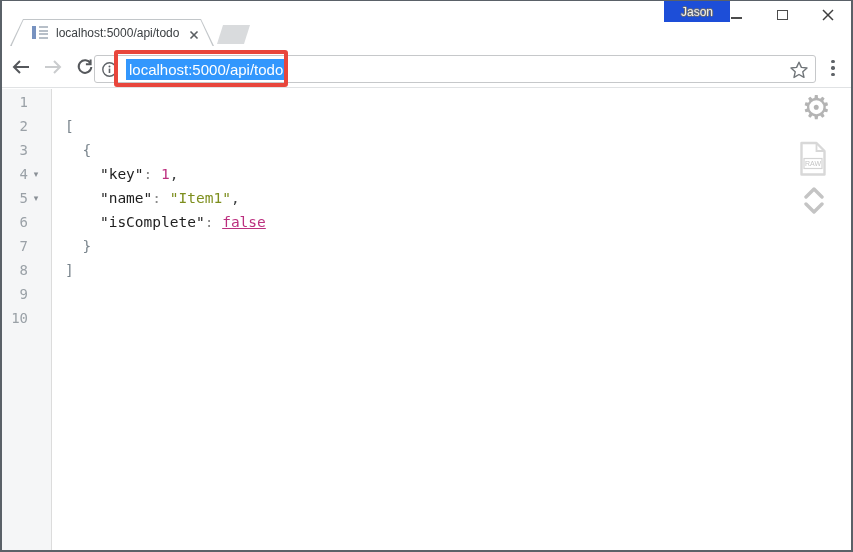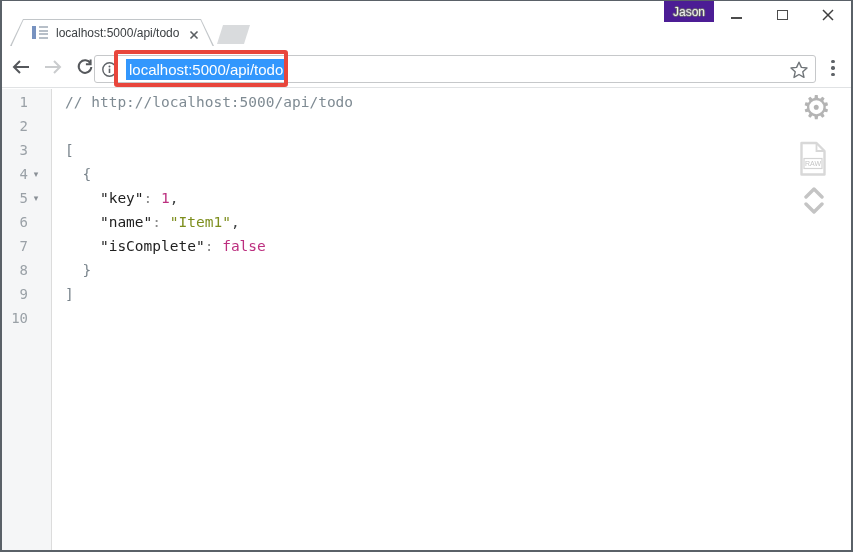--- a/index.html
+++ b/index.html
@@ -17,21 +17,21 @@
     clip-path:polygon(0 100%, 12px 0, calc(100% - 12px) 0, 100% 100%); }
   .tab-content{ position:absolute; inset:0; display:flex; align-items:center; padding:0 14px 0 22px; }
   .favicon{ width:16px; height:15px; display:flex; align-items:stretch; margin-right:8px; }
   .favicon .fv-bar{ width:4px; background:#7792c0; margin:1px 3px 1px 0; }
   .favicon .fv-lines{ flex:1; display:flex; flex-direction:column; justify-content:space-evenly; }
   .favicon .fv-lines i{ display:block; height:2px; background:#b7bfc8; }
   .tab-title{ flex:1; font-size:12px; color:#3c4043; white-space:nowrap; overflow:hidden; }
   .tab-close{ width:12px; height:12px; margin-left:6px; }
   .newtab-btn{ position:absolute; left:215px; top:24px; width:33px; height:19px; background:#d9dbdd;
     clip-path:polygon(6px 0, 100% 0, calc(100% - 6px) 100%, 0 100%); }
-  .profile-badge{ position:absolute; left:662px; top:0px; width:50px; height:21px; background:#4c1d95;
+  .profile-badge{ position:absolute; left:662px; top:0px; width:66px; height:21px; background:#1d4ed8;
     border-radius:0 0 0 0; display:flex; align-items:center; justify-content:center;
     font-size:12px; color:#f2f2f2;
     text-shadow:-1px 0 0 #6d6d6d, 1px 0 0 #6d6d6d, 0 -1px 0 #6d6d6d, 0 1px 0 #6d6d6d; }
   .win-controls{ position:absolute; right:0; top:0; height:28px; display:flex; }
   .win-btn{ width:46px; height:28px; display:flex; align-items:center; justify-content:center; }
   .glyph-min{ width:11px; height:2px; background:#4c4c4c; margin-top:6px; }
   .glyph-max{ width:11px; height:10px; border:1.7px solid #4c4c4c; }
   
   .toolbar{ position:absolute; left:0; top:45px; width:100%; height:42px; background:#ffffff;
     border-bottom:1px solid #e0e2e4; display:flex; align-items:center; }
@@ -55,21 +55,21 @@
   .gutter-line .collapse-triangle{ display:inline-block; width:16px; text-align:center;
     font-size:9px; color:#8a9096; font-family:"DejaVu Sans", sans-serif; }
   .code-area{ flex:1; padding:1px 0 0 13px; position:relative; }
   .code-line{ height:24px; display:flex; align-items:center; white-space:pre;
     font-family:"DejaVu Sans Mono", monospace; font-size:14.5px; }
   .tok-comment{ color:#7f8b93; }
   .tok-key{ color:#1f1f1f; }
   .tok-punct{ color:#8a8a8a; }
   .tok-comma{ color:#3c3f41; }
   .tok-num{ color:#bc2f7f; }
-  .tok-bool{ color:#bc2f7f; }
+  .tok-bool{ color:#bc2f7f;text-decoration:underline; }
   .tok-str{ color:#7d8e1d; }
   .tok-brace{ color:#7a858d; }
   .tok-plain{ color:#3c3f41; }
   
   .ext-controls{ position:absolute; right:0; top:0; width:60px; height:240px; pointer-events:none; }
   .gear-btn{ position:absolute; right:20px; top:2px; font-size:33px; color:#b4b4b4;
     line-height:1; pointer-events:auto; font-family:"DejaVu Sans", sans-serif; }
   .raw-btn{ position:absolute; right:24px; top:52px; pointer-events:auto; }
   .chev{ position:absolute; right:26px; pointer-events:auto; }
   .chev-up{ top:96px; } .chev-down{ top:112px; }
@@ -219,21 +219,20 @@
           <svg width="22" height="13" viewBox="0 0 22 13">
             <polyline points="3,11 11,3 19,11" fill="none" stroke="#c4c4c4" stroke-width="3.4" stroke-linecap="round" stroke-linejoin="round"></polyline>
           </svg>
         </div>
         <div class="chev chev-down">
           <svg width="22" height="13" viewBox="0 0 22 13">
             <polyline points="3,2 11,10 19,2" fill="none" stroke="#c4c4c4" stroke-width="3.4" stroke-linecap="round" stroke-linejoin="round"></polyline>
           </svg>
         </div>
       </div>
-        <div class="code-line"><span class="tok-comment">// http://localhost:5000/api/todo</span></div>
         <div class="code-line"></div>
         <div class="code-line"><span class="tok-brace">[</span></div>
         <div class="code-line"><span class="tok-brace">  {</span></div>
         <div class="code-line"><span class="tok-plain">    </span><span class="tok-key">"key"</span><span class="tok-punct">: </span><span class="tok-num">1</span><span class="tok-comma">,</span></div>
         <div class="code-line"><span class="tok-plain">    </span><span class="tok-key">"name"</span><span class="tok-punct">: </span><span class="tok-str">"Item1"</span><span class="tok-comma">,</span></div>
         <div class="code-line"><span class="tok-plain">    </span><span class="tok-key">"isComplete"</span><span class="tok-punct">: </span><span class="tok-bool">false</span></div>
         <div class="code-line"><span class="tok-brace">  }</span></div>
         <div class="code-line"><span class="tok-brace">]</span></div>
       </div>
   </div>

